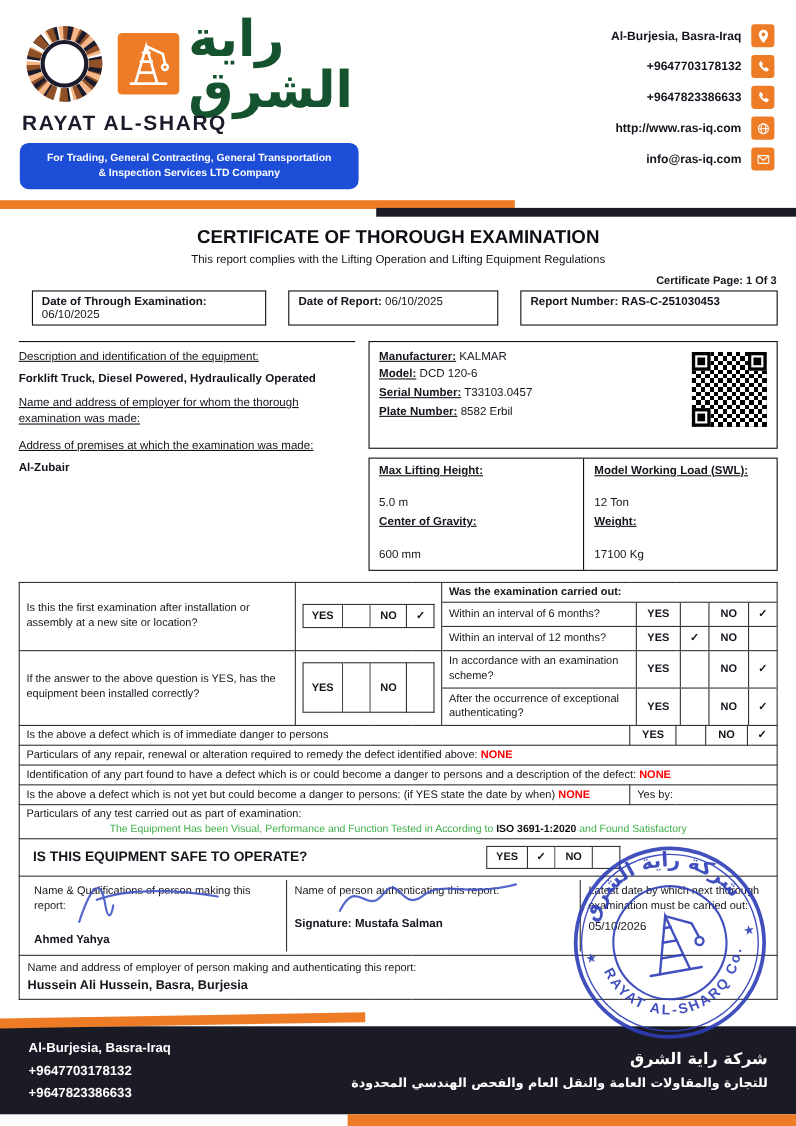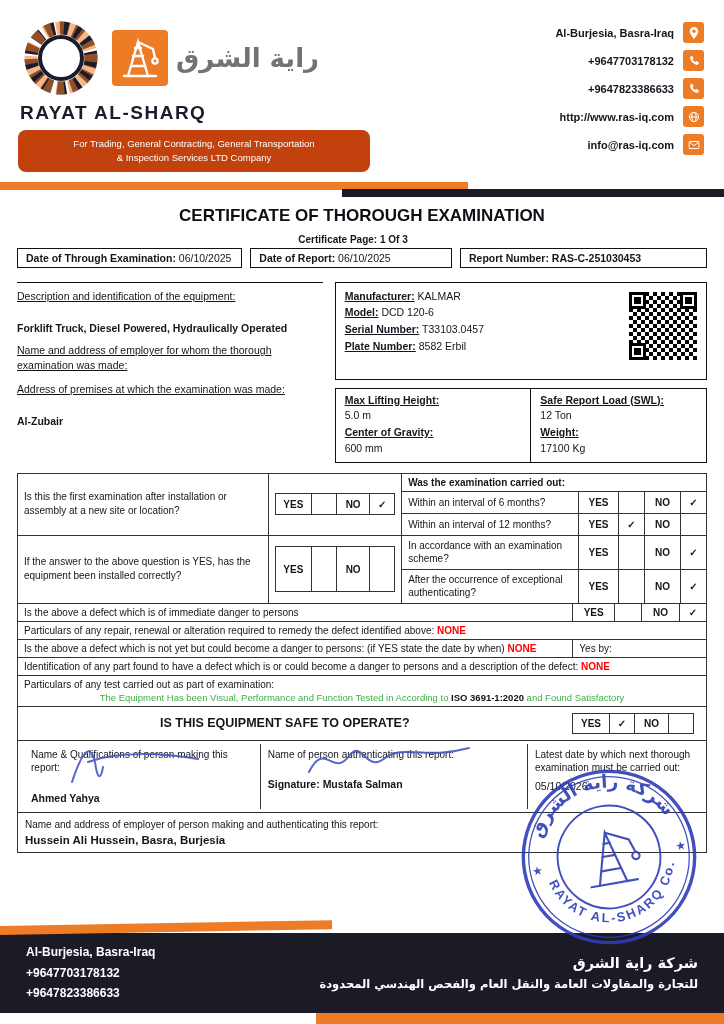--- a/index.html
+++ b/index.html
@@ -6,66 +6,66 @@
   html,body { background:#fff; }
   body { font-family: "Liberation Sans", sans-serif; color:#15151d; }
   .page { position:relative; width:724px; height:1024px; margin:0 auto; background:#fff; overflow:hidden; }
   .ar { font-family:"DejaVu Sans", sans-serif; }
 
   
   .header { display:flex; justify-content:space-between; padding:16px 20px 0 18px; }
   .logo-block { width:392px; }
   .logo-top { display:flex; align-items:center; gap:8px; height:84px; }
   .logo-sq { width:56px; height:56px; background:#EE7C26; border-radius:4px; display:flex; align-items:center; justify-content:center; flex:0 0 auto; }
-  .logo-ar-txt { font-size:26px; font-weight:bold; color:#737373; line-height:1; }
+  .logo-ar-txt { font-size:46px; font-weight:bold; color:#14532d; line-height:1; }
   .logo-en-txt { font-size:19px; font-weight:800; letter-spacing:1.5px; color:#1b1b2b; margin:2px 0 6px 2px; }
-  .tagline-bar { background:#c2410c; color:#fff; font-size:9.5px; font-weight:normal; text-align:center; padding:7px 8px; border-radius:8px; width:352px; line-height:1.45; }
+  .tagline-bar { background:#1d4ed8; color:#fff; font-size:9.5px; font-weight:bold; text-align:center; padding:7px 8px; border-radius:8px; width:308px; line-height:1.45; }
   .contacts { display:flex; flex-direction:column; gap:7px; padding-top:6px; }
   .contact { display:flex; align-items:center; justify-content:flex-end; gap:9px; font-size:11px; font-weight:bold; color:#15151f; }
   .cicon { width:21px; height:21px; background:#EE7C26; border-radius:3px; display:flex; align-items:center; justify-content:center; flex:0 0 auto; }
   .cicon svg { width:14px; height:14px; }
 
   
   .bars { position:relative; height:18px; margin-top:8px; }
   .bar-o { position:absolute; left:0; top:2px; width:468px; height:8px; background:#EE7C26; }
   .bar-d { position:absolute; right:0; top:9px; width:382px; height:8px; background:#1b1b26; }
 
   
   .title-main { text-align:center; font-size:17px; font-weight:800; margin-top:8px; color:#0e0e14; }
   .title-sub { text-align:center; font-size:10.5px; margin-top:4px; }
-  .cert-page { text-align:center; font-size:10px; font-weight:bold; margin:8px 18px 0 0; }
+  .cert-page { text-align:right; font-size:10px; font-weight:bold; margin:8px 18px 0 0; }
 
   
   .date-row { display:flex; gap:8px; margin:3px 17px 0; }
-  .date-box { border:1.2px solid #111; padding:3px 8px; font-size:10.5px; }
+  .date-box { border:1.2px solid #111; padding:3px 8px; font-size:10.5px;margin-left:12px; }
   .date-box b { font-weight:bold; }
   .db1 { width:228px; } .db2 { width:204px; } .db3 { width:250px; }
 
   
   .equip { display:flex; gap:12px; margin:14px 17px 0; }
   .equip-left { width:330px; border-top:1.2px solid #111; padding-top:6px; }
   .eq-label { font-size:10.5px; text-decoration:underline; line-height:1.4; margin-top:9px; }
   .eq-label.first { margin-top:0; }
-  .eq-value { font-size:10.5px; font-weight:bold; margin-top:19px; }
+  .eq-value { font-size:10.5px; font-weight:bold; margin-top:7px; }
   .equip-right { width:402px; }
   .spec-box { border:1.2px solid #111; padding:5px 9px; position:relative; min-height:98px; }
   .spec-row { font-size:10.5px; line-height:1.6; padding-right:82px; }
   .spec-label { font-weight:bold; text-decoration:underline; }
   .qr { position:absolute; top:5px; right:5px; width:76px; height:76px; background:#fff; padding:4px; }
   .qr-inner { position:relative; width:100%; height:100%;
     background-image: repeating-linear-gradient(0deg,#000 0 4px,#fff 4px 8px), repeating-linear-gradient(90deg,#000 0 4px,#fff 4px 8px);
     background-blend-mode: difference; }
   .qr-f { position:absolute; width:17px; height:17px; background:#fff; border:3px solid #000; }
   .qr-f::after { content:""; position:absolute; left:2px; top:2px; width:7px; height:7px; background:#000; }
   .qr-tl { left:0; top:0; } .qr-tr { right:0; top:0; } .qr-bl { left:0; bottom:0; }
   .dims-box { border:1.2px solid #111; margin-top:8px; display:flex;gap:20px; }
   .dims-col { flex:1; padding:4px 9px; }
   .dims-col + .dims-col { border-left:1.2px solid #111; }
   .dim-label { font-size:10.5px; font-weight:bold; text-decoration:underline; line-height:1.4; }
-  .dim-value { font-size:10.5px; margin:2px 0 4px; }
+  .dim-value { font-size:10.5px; margin:16px 0 4px; }
 
   
   table.exam { border-collapse:collapse; table-layout:fixed; width:690px; margin:10px 0 0 17px; }
   table.exam td { border:1px solid #333; font-size:10px; padding:3px 6px; vertical-align:middle; }
   td.p0 { padding:0; }
   .yn-cell { text-align:center; font-weight:bold; font-size:10px; padding:2px 1px !important; }
   .chk-cell { text-align:center; font-weight:bold; font-size:11px; padding:2px 1px !important; }
   .boxrow { display:flex; justify-content:center; align-items:center; height:100%; }
   .box { border:1px solid #333; display:flex; align-items:center; justify-content:center; font-weight:bold; font-size:10px; height:22px; background:#fff; }
   .box + .box { border-left:0; }
@@ -75,21 +75,21 @@
   .cell-sub { padding:0 !important; vertical-align:top; }
   .sub-header { font-weight:bold; font-size:10px; padding:3px 6px; }
   .sub-row { display:flex; align-items:stretch; border-top:1px solid #333; min-height:22px; }
   .r-q2 .sub-row:first-child { border-top:0; }
   .sub-q { flex:1; padding:3px 6px; display:flex; align-items:center; font-size:10px; line-height:1.35; }
   .sub-row .sbox { border-left:1px solid #333; display:flex; align-items:center; justify-content:center; font-weight:bold; font-size:10px; }
   .s-yes { width:40px; } .s-chk { width:26px; font-size:11px; } .s-no { width:36px; }
   .red { color:#FF0000; font-weight:bold; }
   .green-line { color:#3FAE49; text-align:center; font-size:9.5px; margin-top:2px; }
   .green-line .iso { color:#111; font-weight:bold; }
-  .safe-flex { display:flex; align-items:center; padding:3px 6px;justify-content:flex-end; }
+  .safe-flex { display:flex; align-items:center; padding:3px 6px; }
   .safe-q { font-weight:800; font-size:12.5px; width:412px; }
   .safe-flex .box { height:21px; }
   .sig-row { display:flex; align-items:stretch; }
   .sig-cell { padding:4px 7px; position:relative; font-size:10px; line-height:1.35; }
   .sig-cell + .sig-cell { border-left:1px solid #333; }
   .sc1 { width:240px; } .sc2 { width:272px; } .sc3 { width:176px; }
   .sig-name { font-weight:bold; font-size:10.5px; margin-top:16px; }
   .sig-svg { position:absolute; z-index:3; pointer-events:none; }
   .next-date { margin-top:4px; font-size:10.5px; }
   .final-cell { font-size:11px; padding:6px 7px !important; }
@@ -188,20 +188,21 @@
       </div>
     </div>
   </div>
 
   <div class="bars">
     <div class="bar-o"></div>
     <div class="bar-d"></div>
   </div>
 
   <div class="title-main">CERTIFICATE OF THOROUGH EXAMINATION</div>
+  <div class="title-sub">This report complies with the Lifting Operation and Lifting Equipment Regulations</div>
   <div class="cert-page">Certificate Page: 1 Of 3</div>
 
   <div class="date-row">
     <div class="date-box db1">
       <b>Date of Through Examination:</b>
       <span>06/10/2025</span>
     </div>
     <div class="date-box db2">
       <b>Date of Report:</b>
       <span>06/10/2025</span>
@@ -236,21 +237,21 @@
         </div>
       </div>
       <div class="dims-box">
         <div class="dims-col">
           <div class="dim-label">Max Lifting Height:</div>
           <div class="dim-value">5.0 m</div>
           <div class="dim-label">Center of Gravity:</div>
           <div class="dim-value">600 mm</div>
         </div>
         <div class="dims-col">
-          <div class="dim-label">Safe Report Load (SWL):</div>
+          <div class="dim-label">Model Working Load (SWL):</div>
           <div class="dim-value">12 Ton</div>
           <div class="dim-label">Weight:</div>
           <div class="dim-value">17100 Kg</div>
         </div>
       </div>
     </div>
   </div>
 
   <table class="exam">
     <colgroup>
@@ -333,32 +334,32 @@
     </tr>
 
     <tr>
       <td colspan="10">
         <span>Particulars of any repair, renewal or alteration required to remedy the defect identified above:</span>
         <span class="red">NONE</span>
       </td>
     </tr>
 
     <tr>
+      <td colspan="10">
+        <span>Identification of any part found to have a defect which is or could become a danger to persons and a description of the defect:</span>
+        <span class="red">NONE</span>
+      </td>
+    </tr>
+
+    <tr>
       <td colspan="6">
         <span>Is the above a defect which is not yet but could become a danger to persons: (if YES state the date by when)</span>
         <span class="red">NONE</span>
       </td>
       <td colspan="4">Yes by:</td>
-    </tr>
-
-    <tr>
-      <td colspan="10">
-        <span>Identification of any part found to have a defect which is or could become a danger to persons and a description of the defect:</span>
-        <span class="red">NONE</span>
-      </td>
     </tr>
 
     <tr>
       <td colspan="10">
         <div>Particulars of any test carried out as part of examination:</div>
         <div class="green-line">
           <span>The Equipment Has been Visual, Performance and Function Tested in According to</span>
           <span class="iso">ISO 3691-1:2020</span>
           <span>and Found Satisfactory</span>
         </div>

